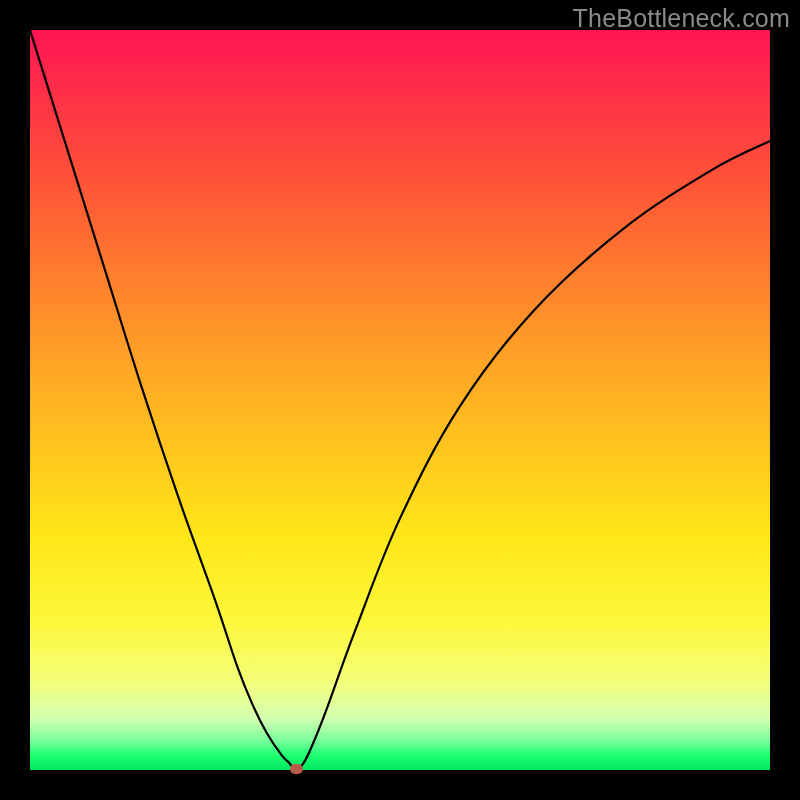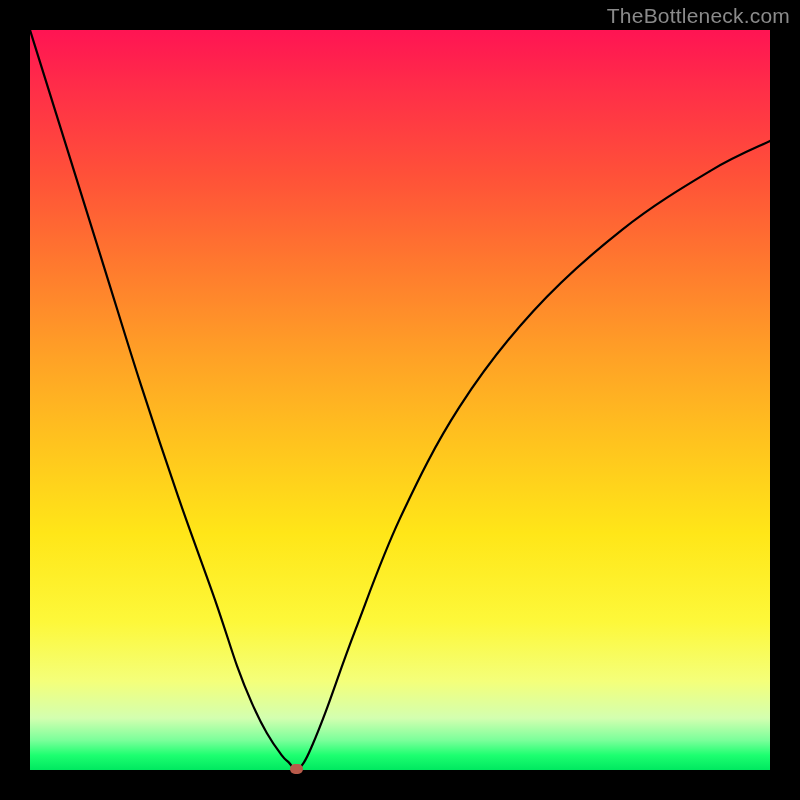--- a/index.html
+++ b/index.html
@@ -46,21 +46,21 @@
     left: 0;
     top: 0;
     width: 740px;
     height: 740px;
   }
   .watermark {
     position: absolute;
     top: 4px;
     right: 10px;
     color: #8a8a8a;
-    font-size: 21px;
+    font-size: 25px;
     font-weight: 400;
     letter-spacing: 0.2px;
   }
   .dot {
     position: absolute;
     width: 13px;
     height: 10px;
     border-radius: 5px;
     background: #b85a4a;
   }

